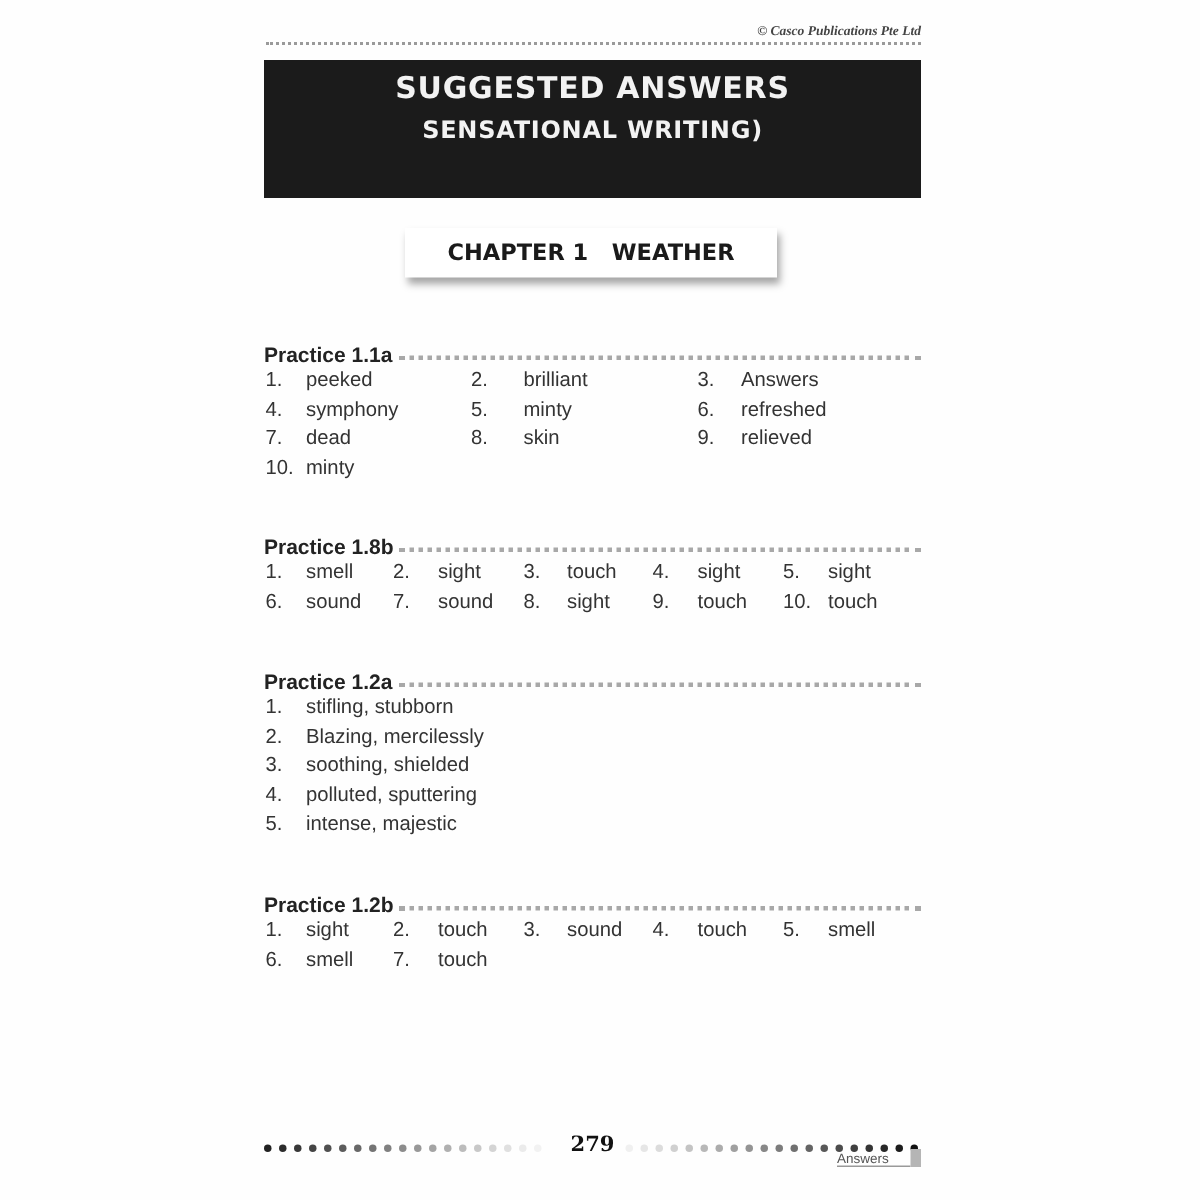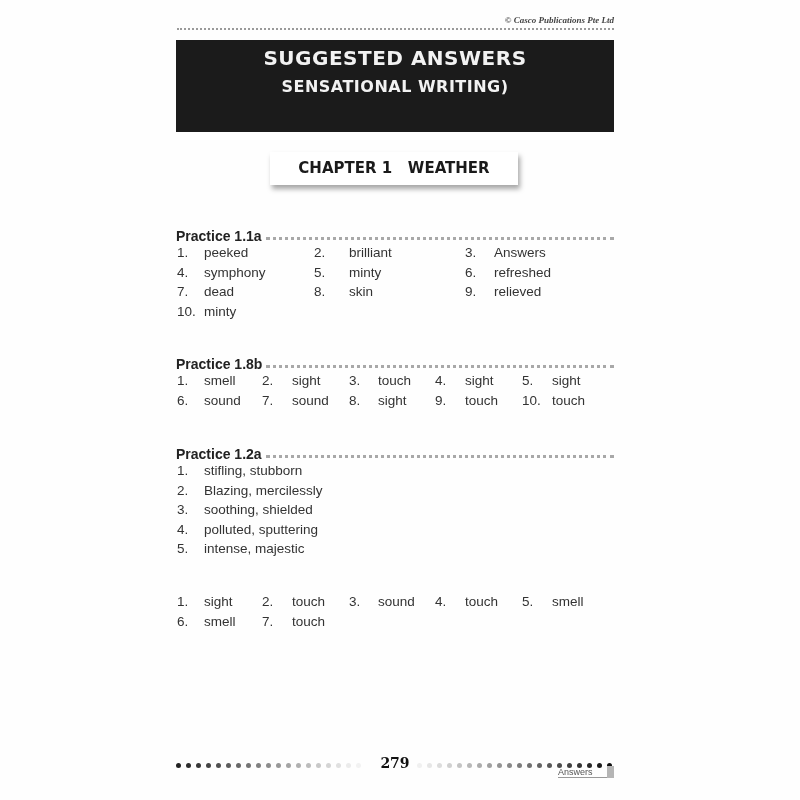--- a/index.html
+++ b/index.html
@@ -161,20 +161,24 @@
       <span class="cell-num" style="left:1px">4.</span>
       <span class="cell-word" style="left:28px">polluted, sputtering</span>
     </div>
     <div class="row">
       <span class="cell-num" style="left:1px">5.</span>
       <span class="cell-word" style="left:28px">intense, majestic</span>
     </div>
   </div>
 
   <div class="section" style="top:593px;">
+    <div class="sec-head">
+      <span class="sec-title">Practice 1.2b</span>
+      <span class="sec-dots"></span>
+    </div>
     <div class="row">
       <span class="cell-num" style="left:1px">1.</span>
       <span class="cell-word" style="left:28px">sight</span>
       <span class="cell-num" style="left:86px">2.</span>
       <span class="cell-word" style="left:116px">touch</span>
       <span class="cell-num" style="left:173px">3.</span>
       <span class="cell-word" style="left:202px">sound</span>
       <span class="cell-num" style="left:259px">4.</span>
       <span class="cell-word" style="left:289px">touch</span>
       <span class="cell-num" style="left:346px">5.</span>

